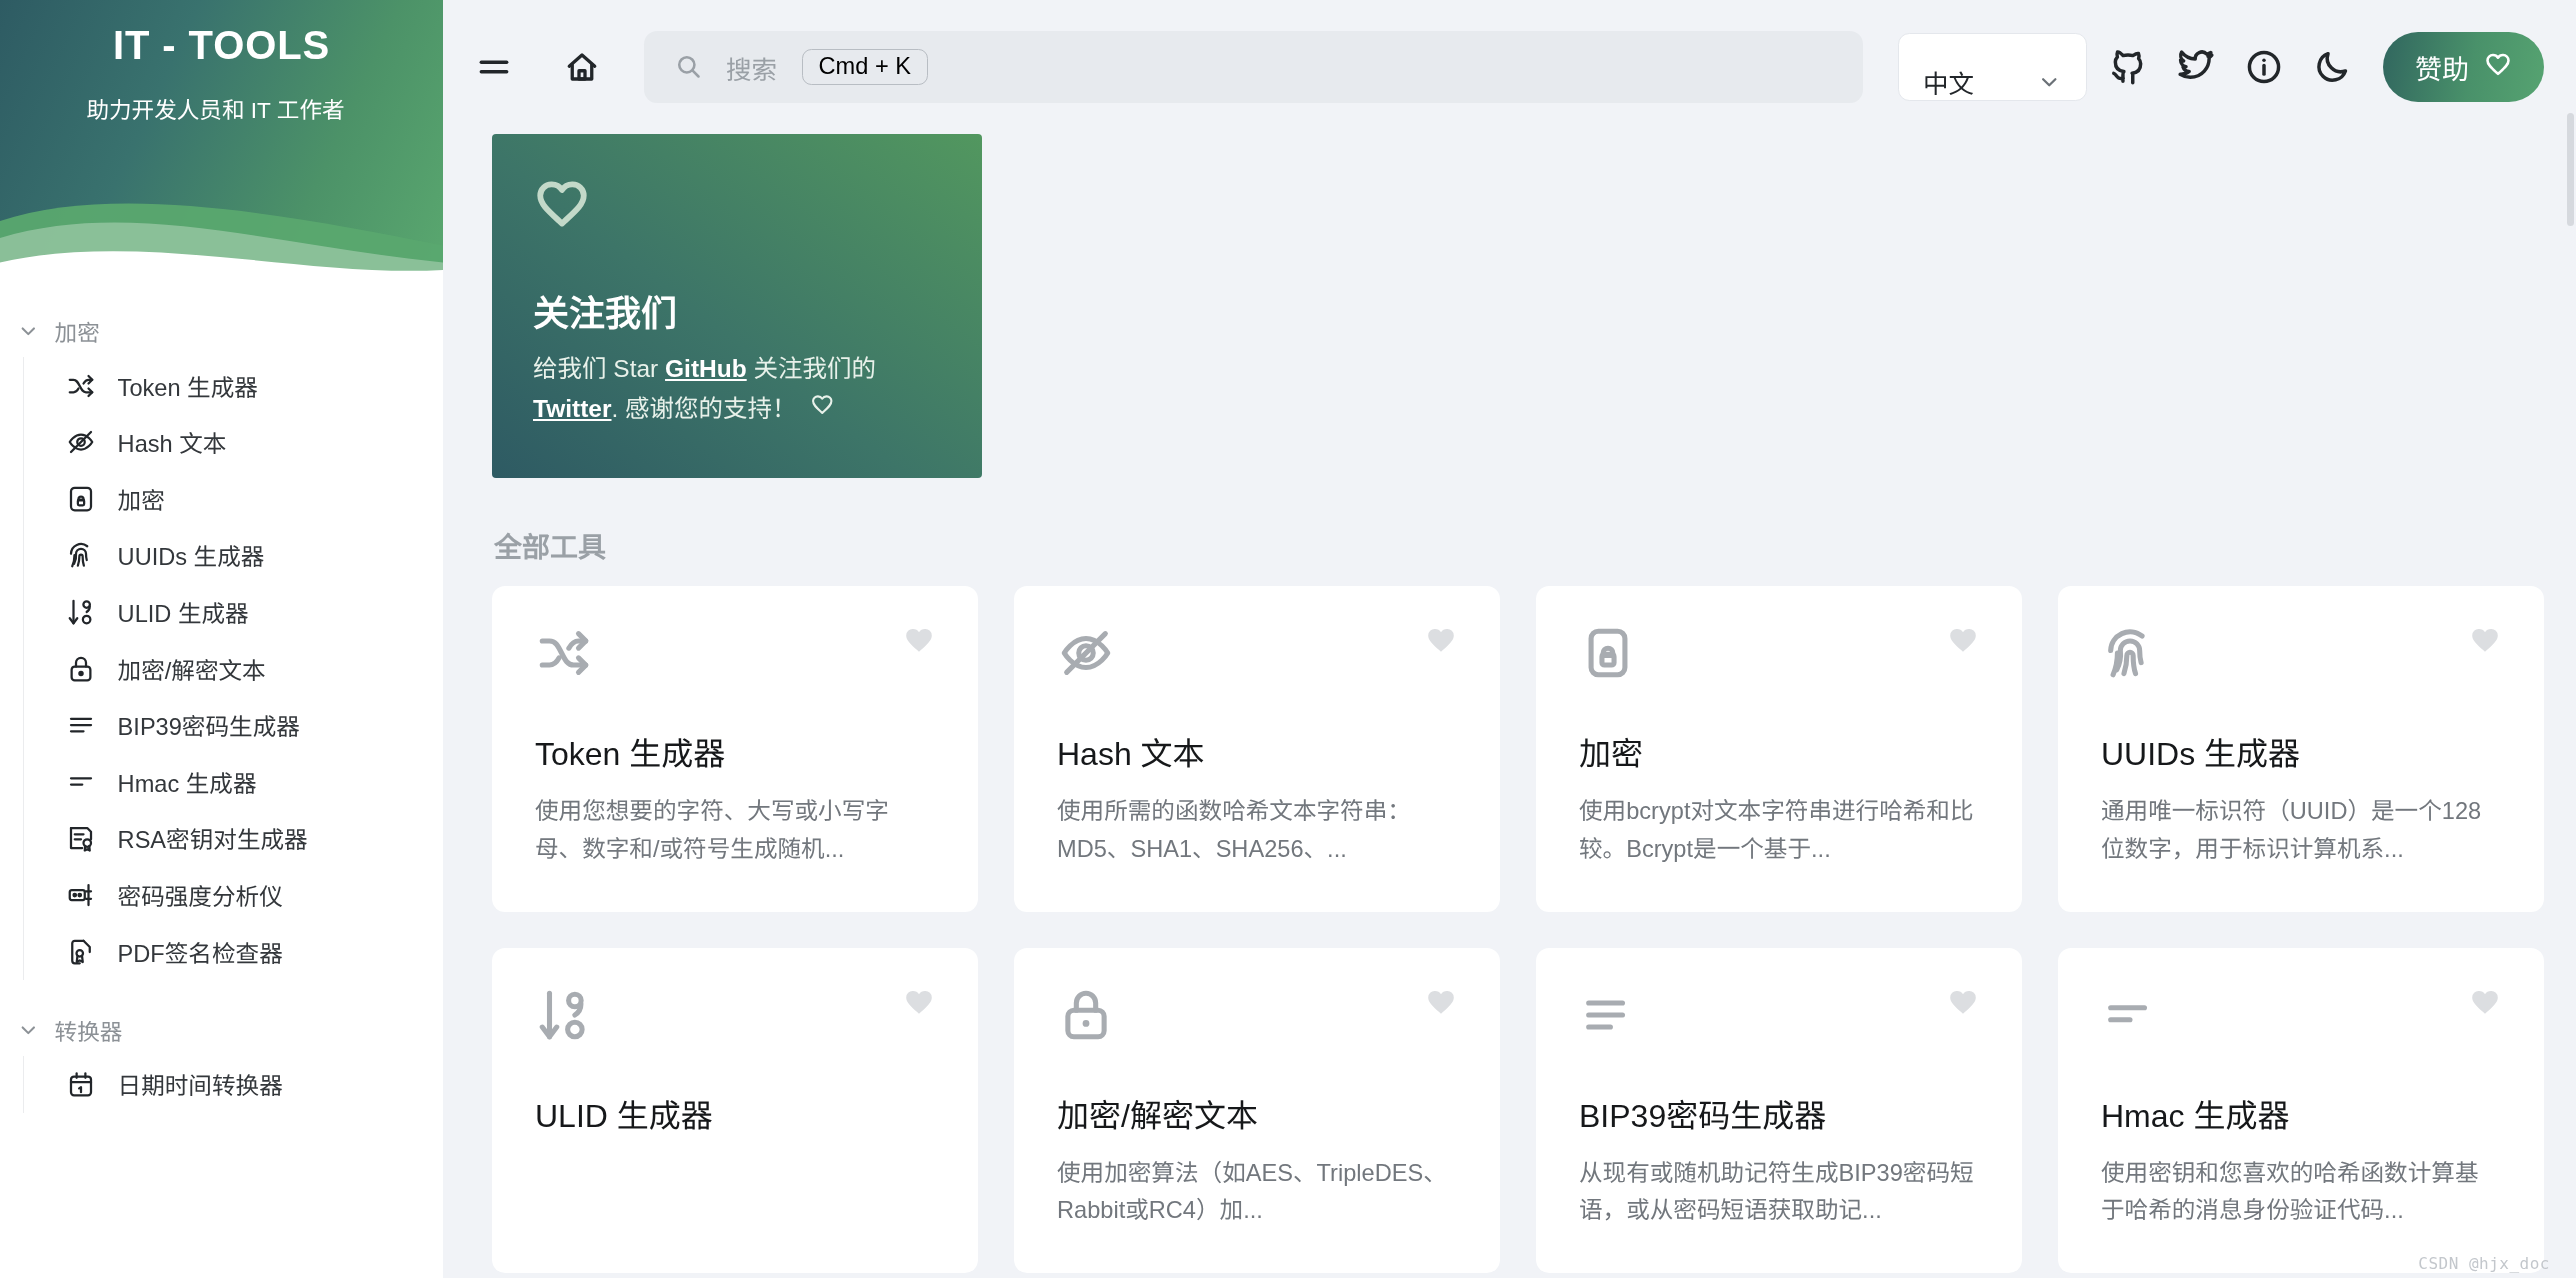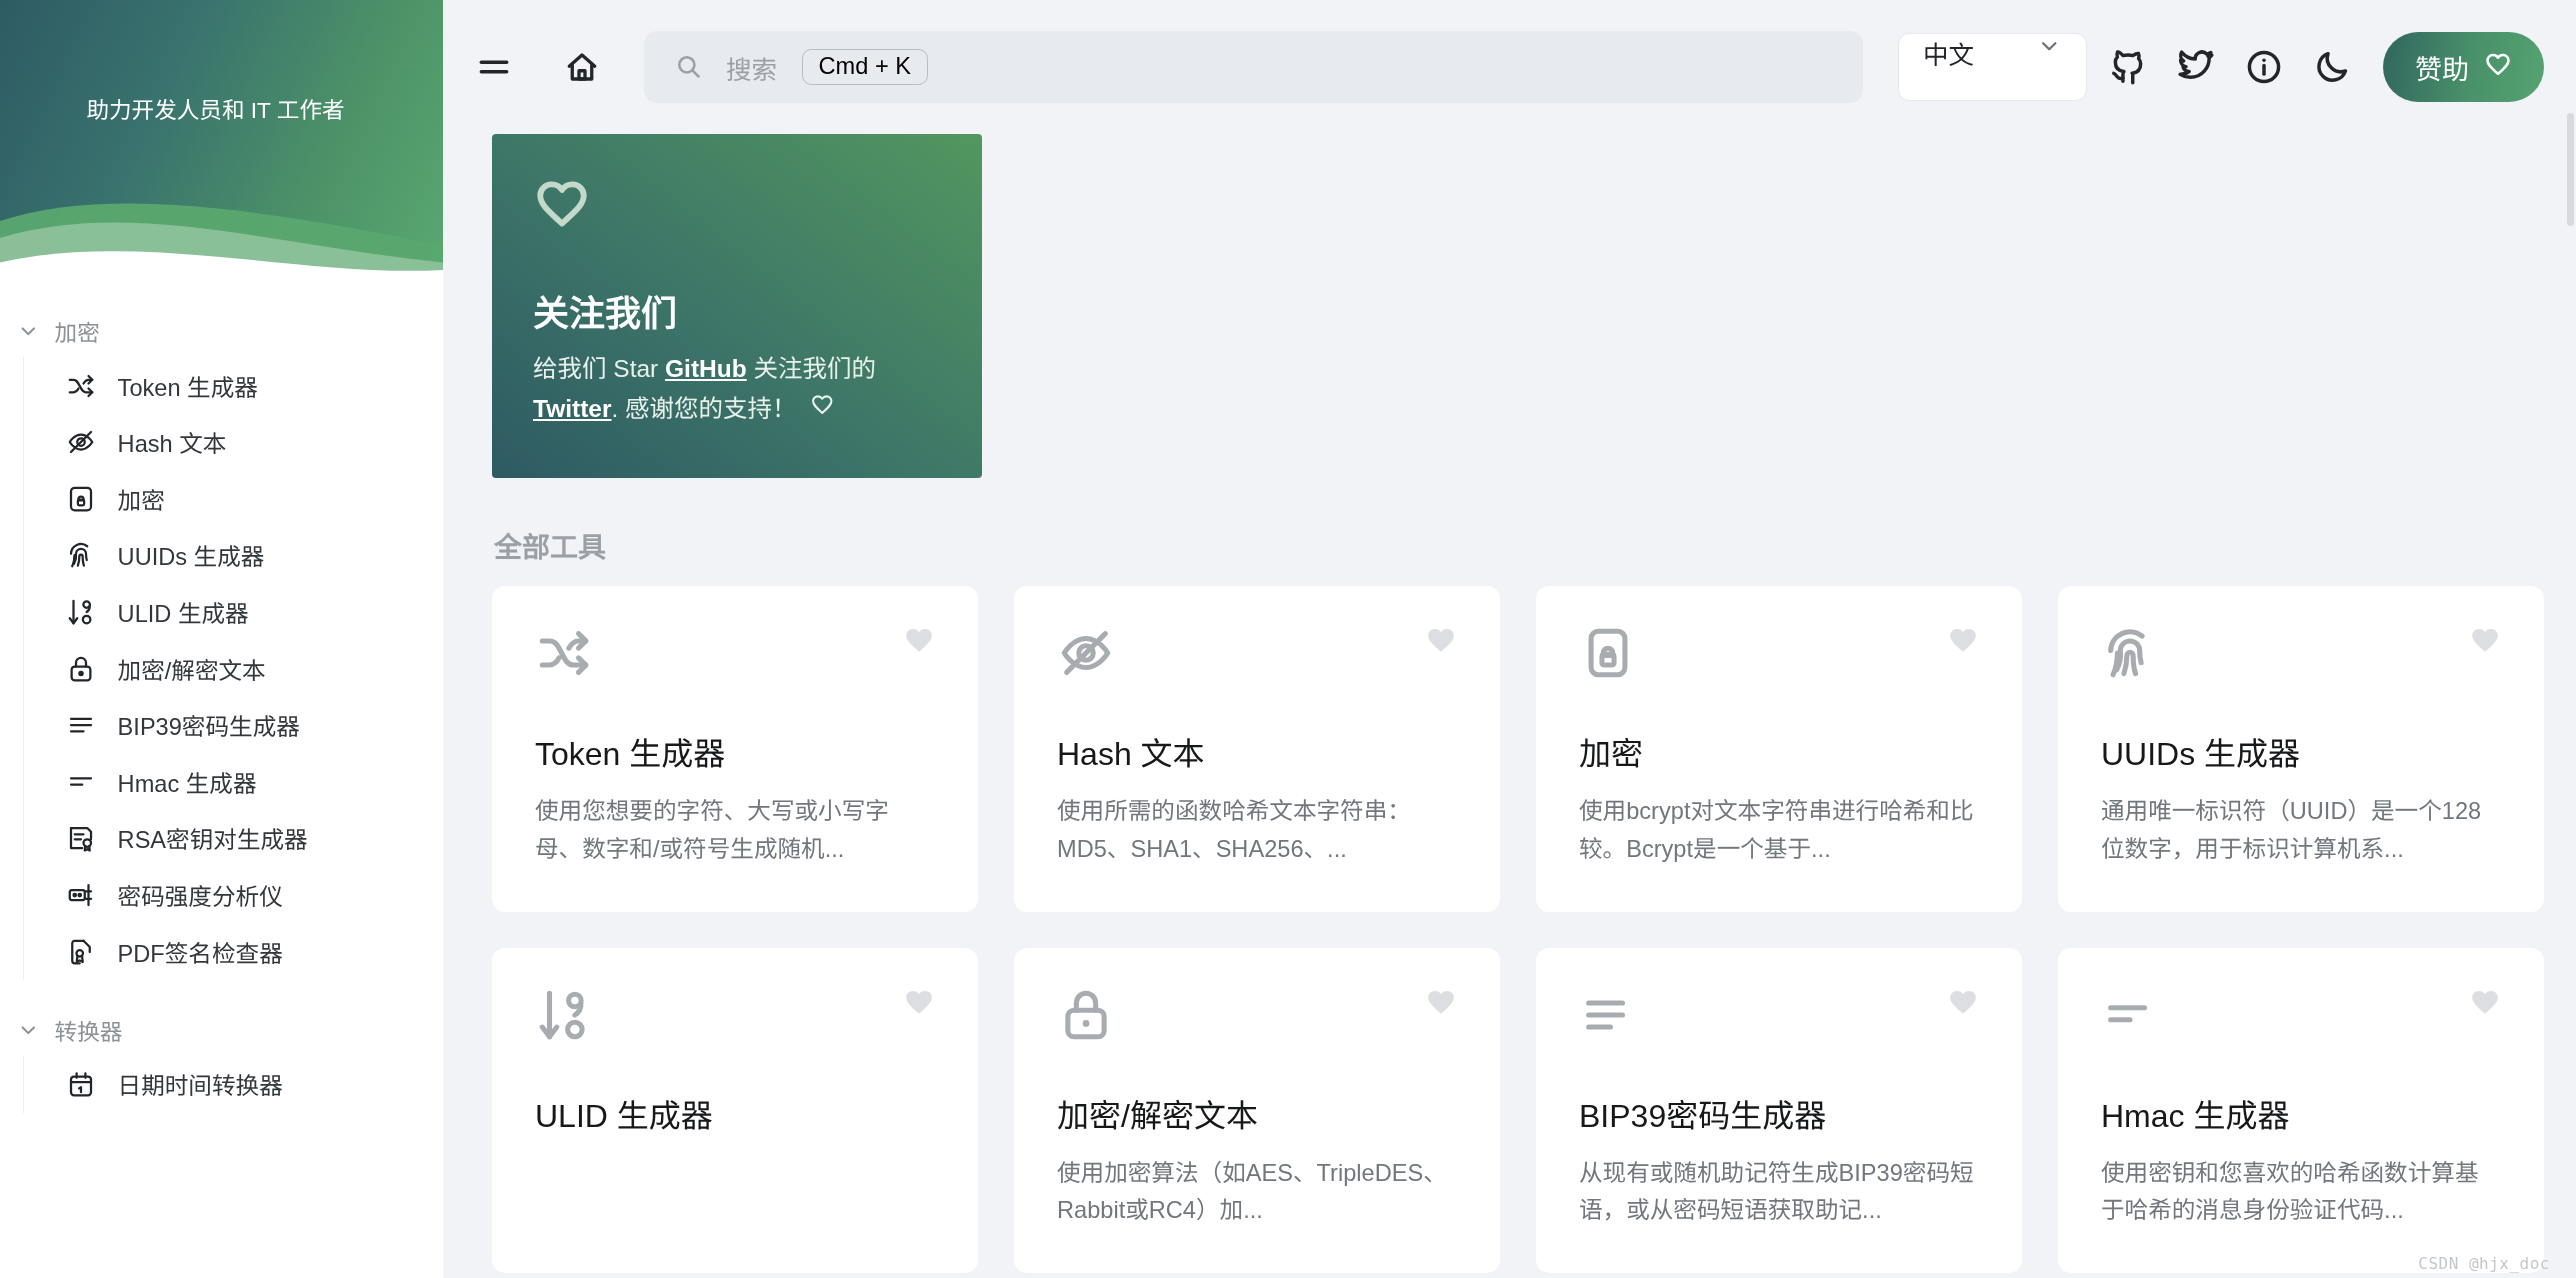--- a/index.html
+++ b/index.html
@@ -69,21 +69,21 @@
     max-width:1254px;
   }
   .search-box .sicon svg { width:28px; height:28px; stroke:#9aa0a6; fill:none; stroke-width:2.2; }
   .search-placeholder { color:#9aa0a6; font-size:25.5px; }
   .kbd {
     border:1.5px solid #b8bdc3; border-radius:9.4px; color:#000000;
     font-size:23.6px; padding:5.7px 16px; line-height:1;
   }
   .lang-select {
     width:189px; height:68px; background:#ffffff; border-radius:11.3px;
-    display:flex; align-items:flex-start; justify-content:space-between;
+    display:flex; align-items:flex-end; justify-content:space-between;
     padding:0 24.5px; cursor:pointer; font-size:25.5px; color:#22262a;
     border:0.9px solid #e4e7ec;
   }
   .lang-select svg { width:24.5px; height:24.5px; stroke:#6b7177; fill:none; stroke-width:2.2; }
   .top-actions { display:flex; align-items:center; gap:15px; }
   .sponsor-btn {
     height:70px; border-radius:35px; padding:0 32px;
     background:linear-gradient(100deg,#31665f 0%,#49916a 55%,#56a371 100%);
     color:#fff; font-size:27px; display:flex; align-items:center; gap:15px;
     cursor:pointer; border:none; margin-left:9.4px;
@@ -128,20 +128,21 @@
     background:#d6d9de; border-radius:3.8px;
   }
 </style>
 </head>
 <body>
 
 <div class="app">
 
   <aside class="sidebar">
     <div class="sidebar-hero">
+      <div class="brand-title">IT - TOOLS</div>
       <div class="brand-sub">助力开发人员和 IT 工作者</div>
       <svg class="wave" viewBox="0 0 470 120" preserveAspectRatio="none">
         <path d="M0,52 C120,12 300,44 470,78 L470,120 L0,120 Z" fill="#5aa86f" opacity="0.95"></path>
         <path d="M0,70 C140,28 290,78 470,96 L470,120 L0,120 Z" fill="#93c4a0" opacity="0.85"></path>
         <path d="M0,96 C150,62 320,112 470,104 L470,120 L0,120 Z" fill="#ffffff"></path>
       </svg>
     </div>
 
     <nav class="nav">
 

